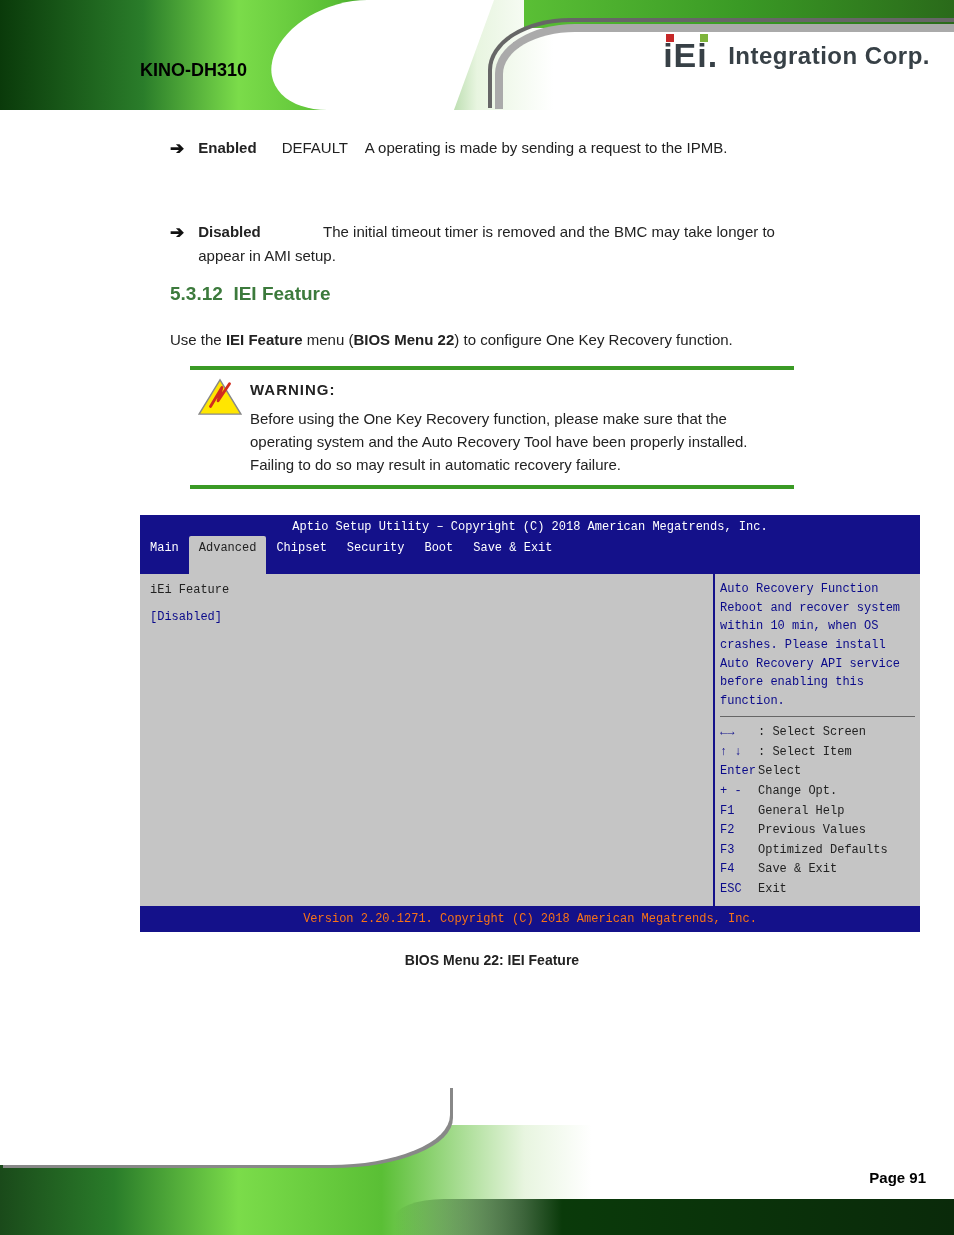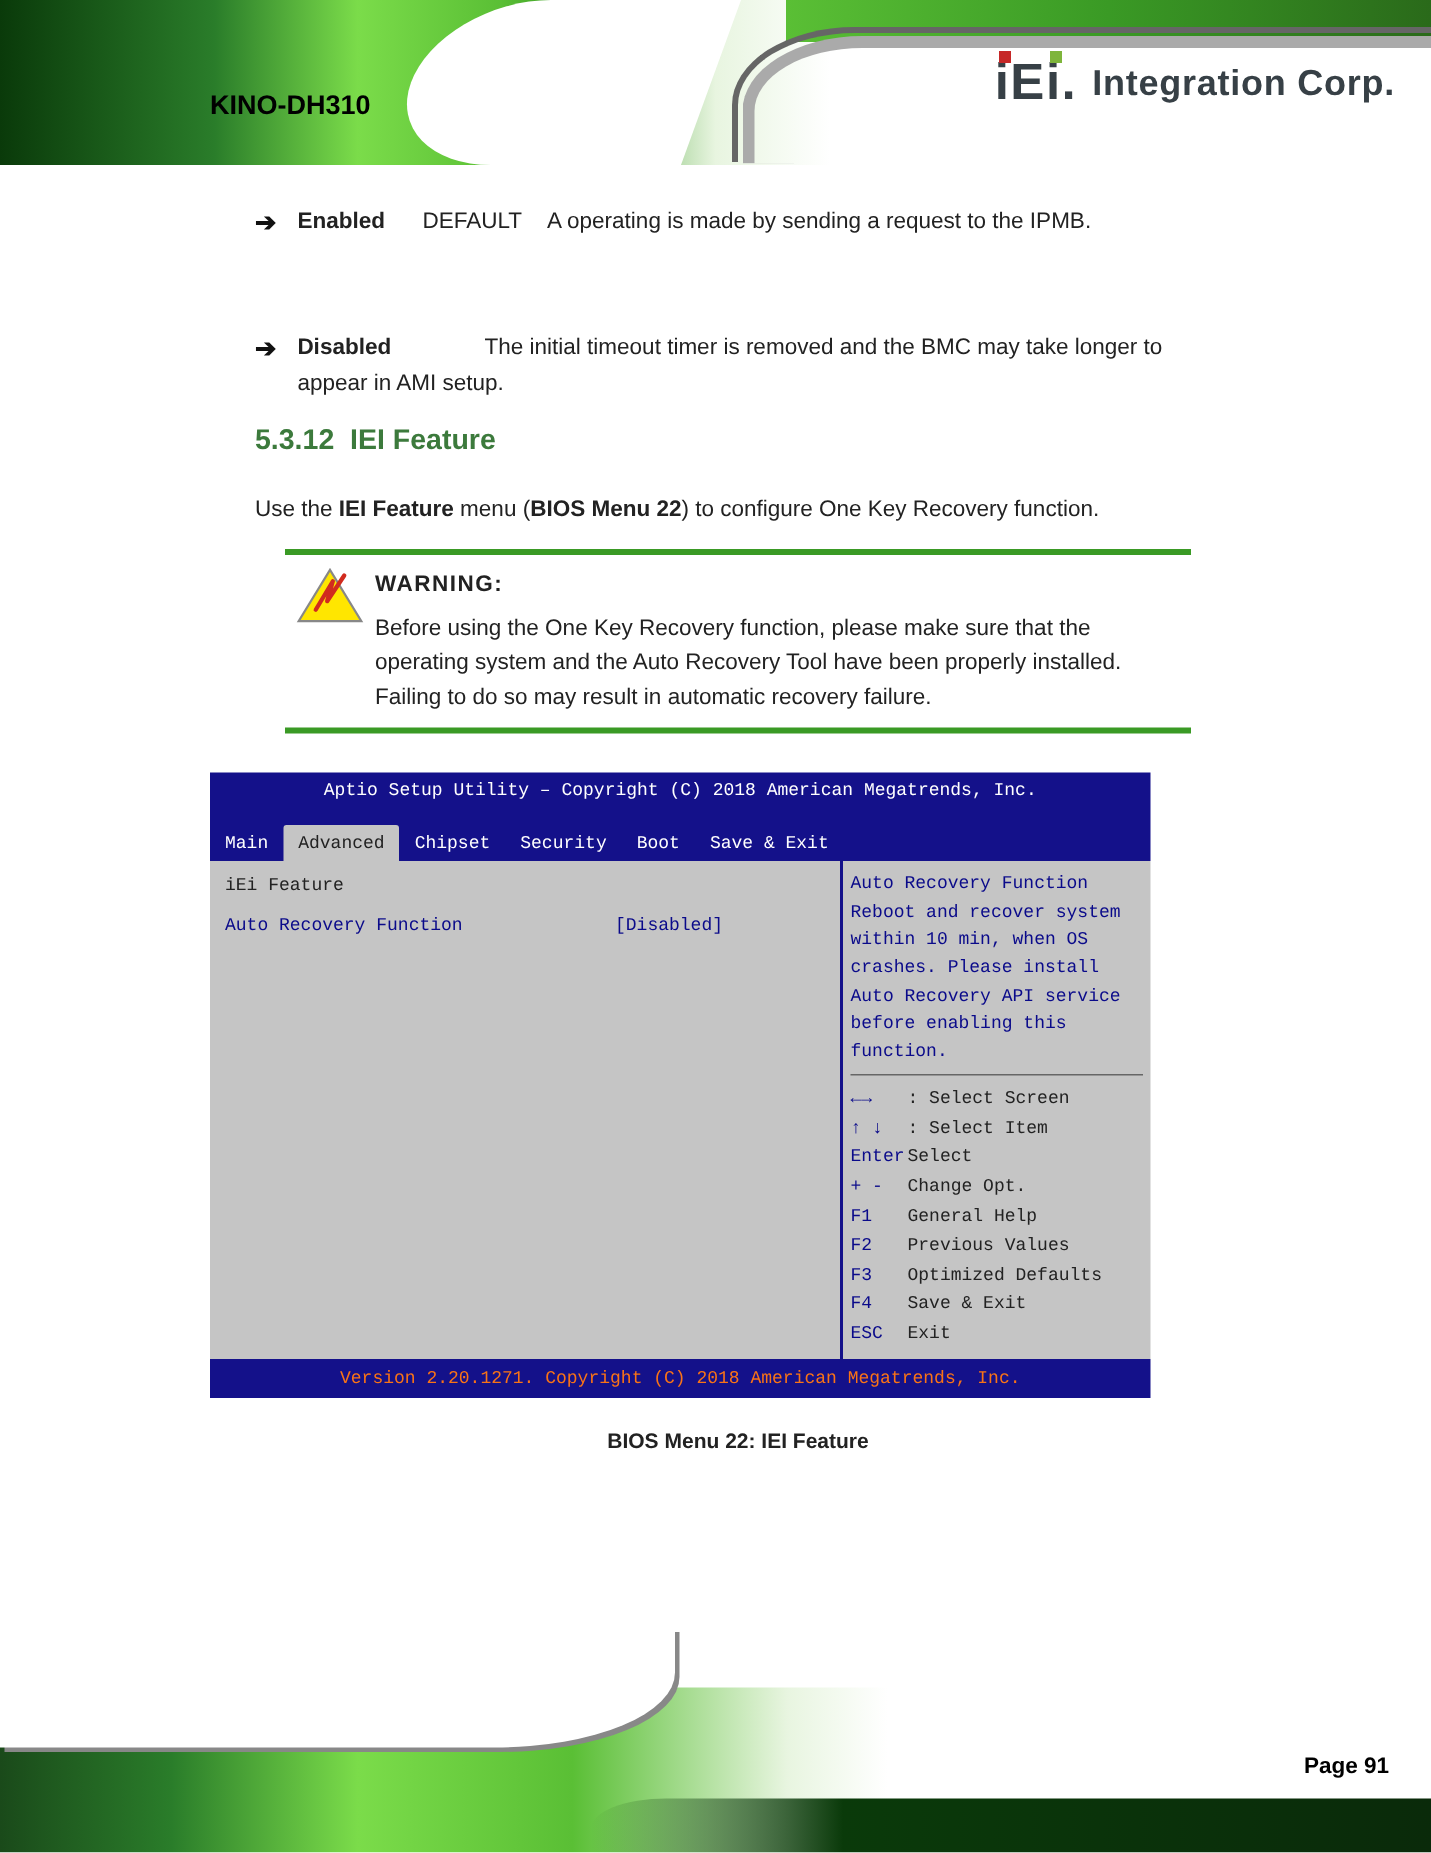--- a/index.html
+++ b/index.html
@@ -139,26 +139,26 @@
   }
   .warn-title {
     font-weight: 900; letter-spacing: 1px;
     font-family: Tahoma, Arial, sans-serif;
     font-size: 15px;
   }
   .warn-text { margin-top: 6px; font-size: 15px; line-height: 1.55; }
 
   .bios-table {
     margin: 26px 0 0 -30px;
-    width: 627px;
+    width: 780px;
     font-family: "Courier New", monospace;
     font-size: 12px;
   }
   .bios-top { background: #14118a; color: #fff; }
-  .bios-toprow { display: flex; align-items: flex-end; height: 38px; font-family: Liberation Mono, monospace; }
+  .bios-toprow { display: flex; height: 38px; font-family: Liberation Mono, monospace; }
   .bios-title { text-align: center; padding-top: 3px; font-size: 12px; }
   .bios-tab {
     padding: 3px 10px 3px 10px;
   }
   .bios-tab.active {
     background: #c5c5c5; color: #222;
     border-top-left-radius: 2px; border-top-right-radius: 2px;
   }
   .bios-tab.inactive { color: #fff; }
   .bios-body { display: flex; background: #c5c5c5; }
@@ -289,21 +289,20 @@
         <div class="bios-tab inactive">Save &amp; Exit</div>
       </div>
     </div>
     <div class="bios-body">
       <div class="bios-left">
         <div class="bios-row">
           <div class="label">iEi Feature</div>
         </div>
         <div style="height:6px"></div>
         <div class="bios-row selectable">
-          <div class="label">Auto Recovery Function</div>
           <div class="value">[Disabled]</div>
         </div>
       </div>
       <div class="bios-right">
         <div class="bios-help">Auto Recovery Function Reboot and recover system within 10 min, when OS crashes. Please install Auto Recovery API service before enabling this function.</div>
         <div class="bios-divider"></div>
         <div class="bios-keys">
           <div><span class="k">←→</span><span>: Select Screen</span></div>
           <div><span class="k">↑ ↓</span><span>: Select Item</span></div>
           <div><span class="k">Enter</span><span>Select</span></div>

